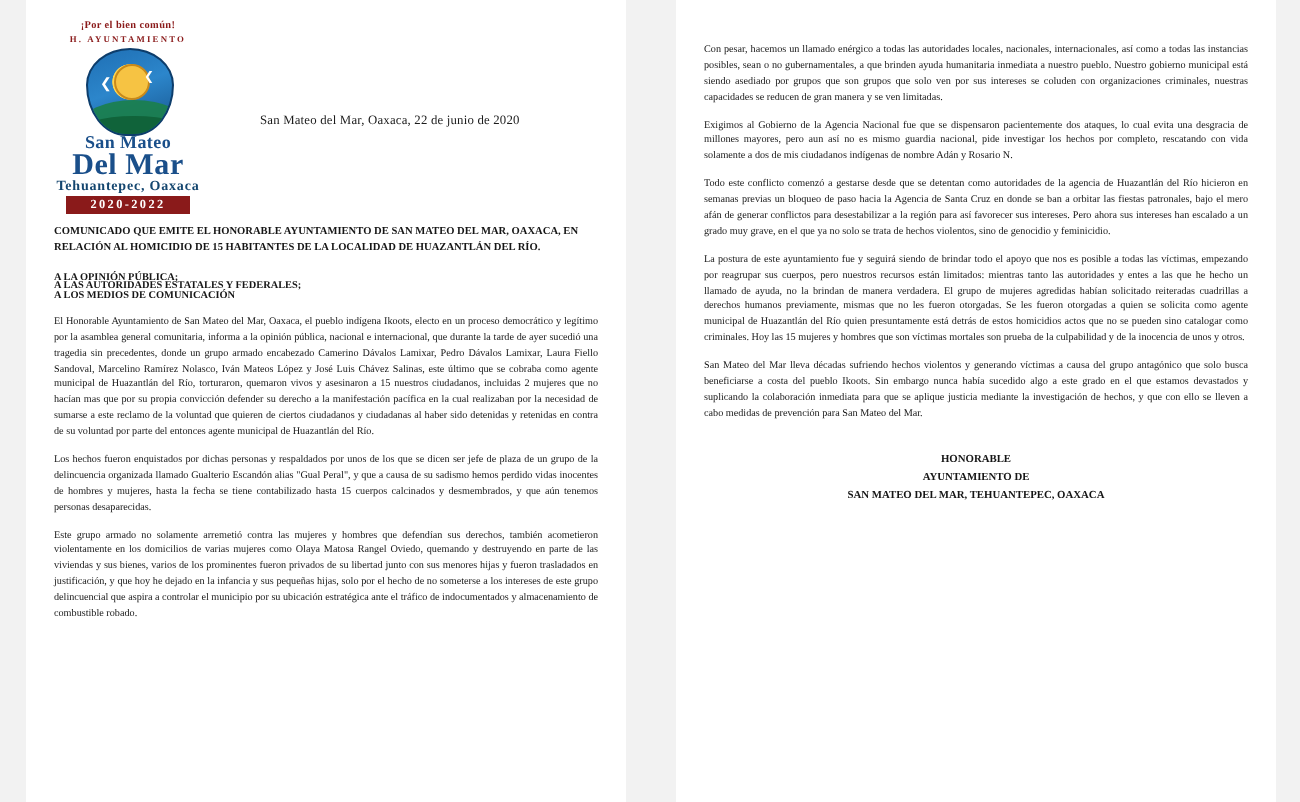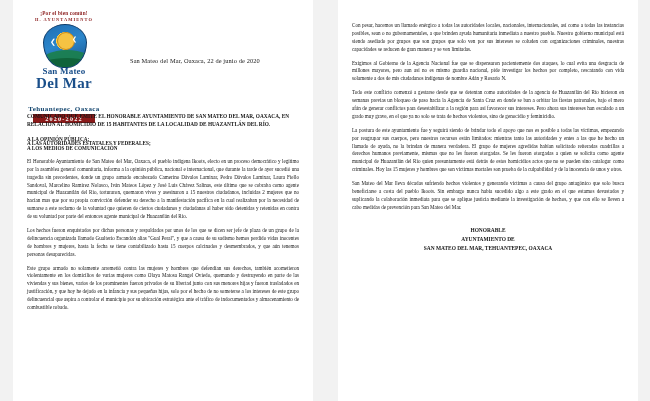--- a/index.html
+++ b/index.html
@@ -124,21 +124,21 @@
     font-size: 15px;
     letter-spacing: .3px;
     display: block;
     margin-top: 0px;
   }
   .logo-name .l3 {
     font-size: 7px;
     display: block;
     color: #14466f;
     letter-spacing: .4px;
-    margin-top: 16px;
+    margin-top: 0px;
   }
   .logo-years {
     margin-top: 1.5px;
     background: #8a1a1a;
     color: #fff;
     font-size: 6.2px;
     font-weight: bold;
     letter-spacing: 1.2px;
     padding: 1px 0 1.5px 0;
     width: 62px;

